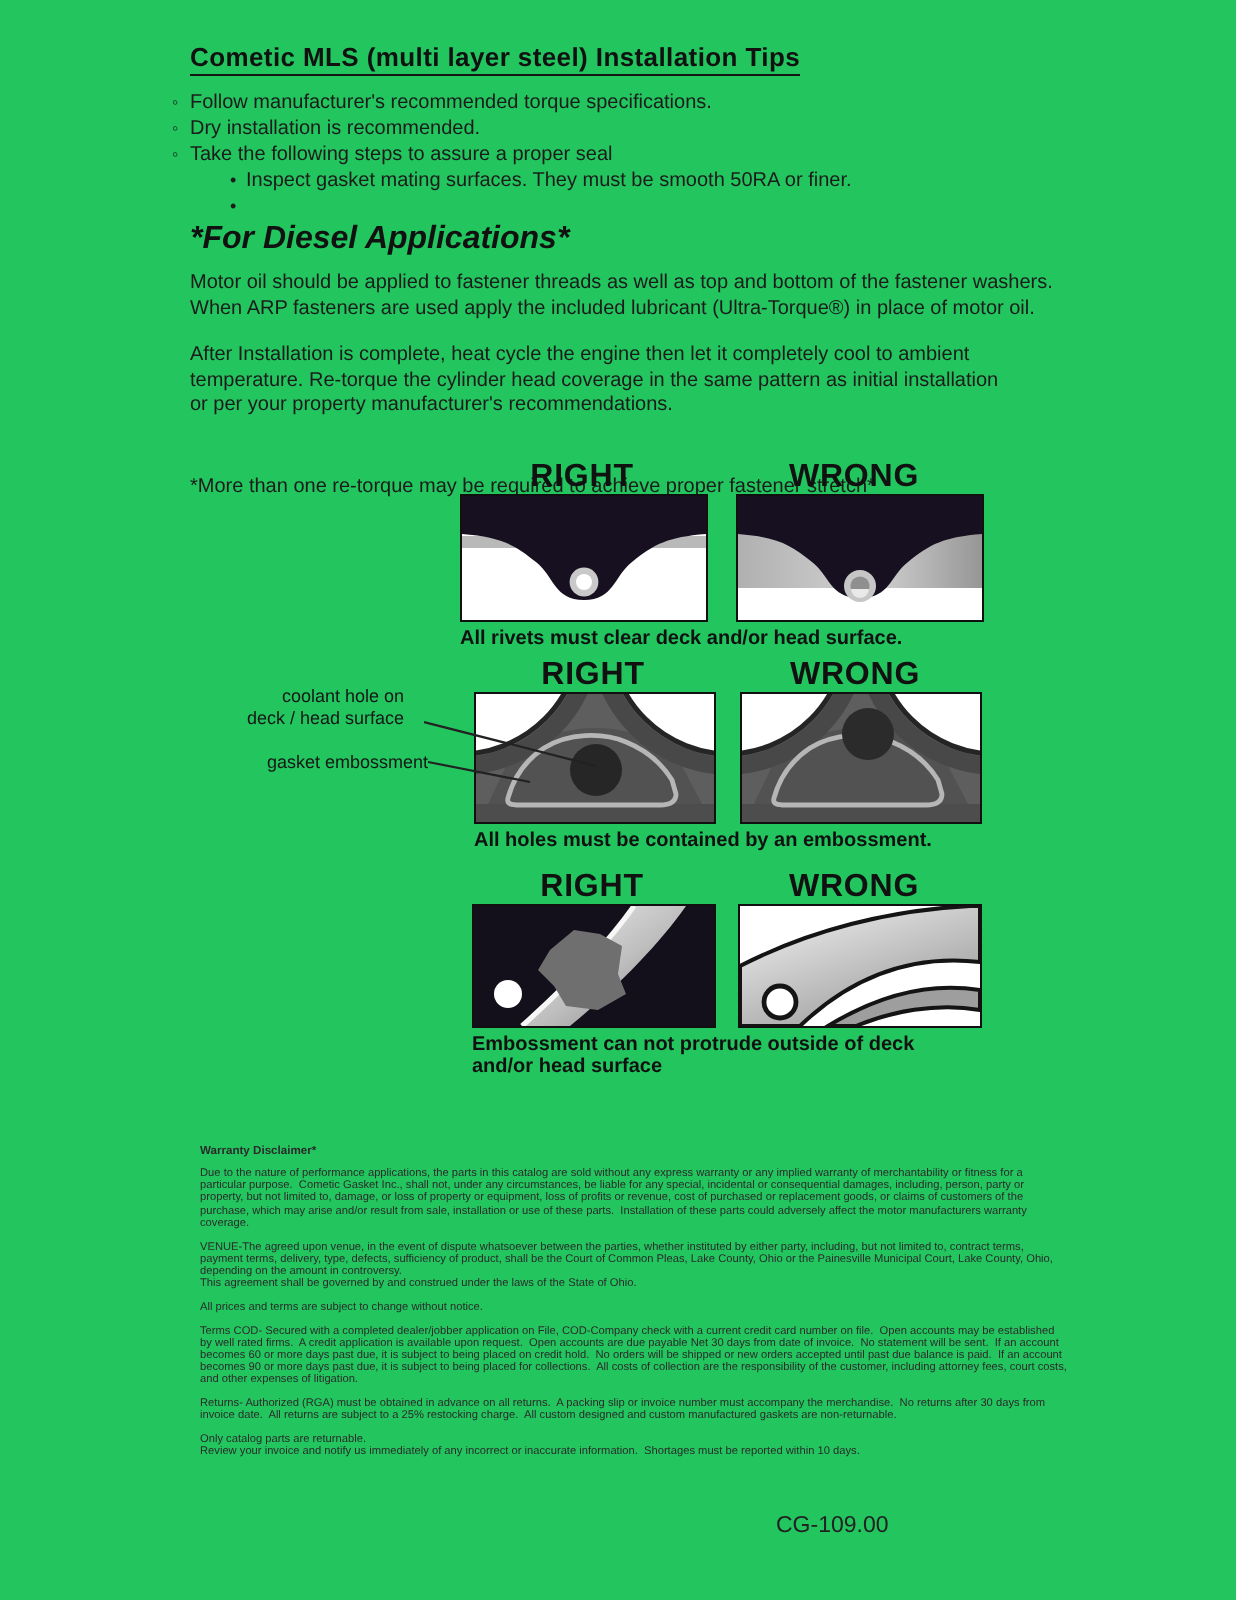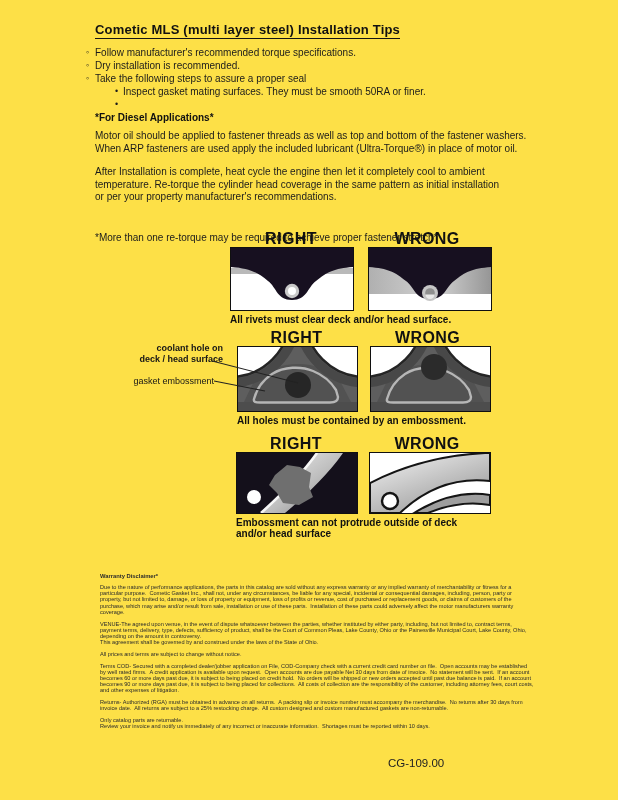--- a/index.html
+++ b/index.html
@@ -1,26 +1,26 @@
 <!DOCTYPE html>
 <html><head>
 <meta charset="utf-8">
 <style>
   html,body{margin:0;padding:0;background:#ffffff;}
-  .page{position:relative;width:618px;height:800px;background:#fde047;overflow:hidden;
+  .page{position:relative;width:618px;height:800px;background:#22c55e;overflow:hidden;
         font-family:"Liberation Sans",sans-serif;color:#1b1b1b;}
   
   .main{position:absolute;left:95px;top:20px;width:470px;}
   .title{display:inline-block;font-size:13px;font-weight:bold;letter-spacing:.2px;
          border-bottom:1.7px solid #141414;padding-bottom:1px;margin:0 0 7px 0;color:#111;}
   .bullet{position:relative;padding-left:8px;margin-left:-8px;font-size:10px;line-height:13px;white-space:nowrap;}
   .bullet .bm{position:absolute;left:-1px;top:0;font-size:9px;line-height:13px;}
   .sub{position:relative;margin-left:20px;padding-left:8px;font-size:10px;line-height:13px;white-space:nowrap;}
   .sub .bm{position:absolute;left:0;top:0;font-size:9px;line-height:13px;}
-  .diesel-heading{font-size:10px;font-weight:bold;margin:14px 0 7px 0;color:#111;}
+  .diesel-heading{font-size:16px;font-weight:bold;margin:14px 0 7px 0;color:#111;font-style:italic;}
   .para{margin:0 0 11px 0;}
   .pline{font-size:10px;line-height:12.5px;white-space:nowrap;}
   .note{font-size:10px;line-height:12.5px;margin-top:28px;white-space:nowrap;}
   
   .figure{position:absolute;}
   .fig-labels{display:flex;}
   .fig-labels span{display:block;text-align:center;font-size:16px;font-weight:600;
                    letter-spacing:.4px;line-height:15px;color:#111;}
   .fig-boxes{display:flex;margin-top:1px;}
   .fig-box{border:1.6px solid #101010;line-height:0;background:#fff;}
@@ -146,21 +146,21 @@
           <circle cx="-8" cy="-30" r="60" fill="#ffffff" stroke="#252525" stroke-width="2.5"></circle>
           <circle cx="127" cy="-30" r="60" fill="#ffffff" stroke="#252525" stroke-width="2.5"></circle>
           <path d="M16,52 C19,41 25,33 34,27 C46,19.5 63,19 75,24 C85,28 93,35 98,43 L100,50 C100,54 97,55.5 92,55.5 L22,55.5 C17.5,55.5 15.2,55 16,52 Z" fill="none" stroke="#b6b6b6" stroke-width="2.4" stroke-linejoin="round"></path>
           <circle cx="63" cy="20" r="13" fill="#2b2b2b"></circle>
         </svg>
       </div>
     </div>
     <div class="fig-caption">All holes must be contained by an embossment.</div>
   </div>
 
-  <div class="ann" style="left:133px;top:343px;width:90px;font-weight:bold;">
+  <div class="ann" style="left:112px;top:343px;width:90px;">
     <div>coolant hole on</div>
     <div>deck / head surface</div>
   </div>
   <div class="ann" style="left:120px;top:376px;width:94px;">
     <div>gasket embossment</div>
   </div>
   <svg class="leader" style="left:212px;top:352px;" width="95" height="45" viewBox="0 0 95 45">
     <line x1="0" y1="9" x2="86" y2="31" stroke="#222222" stroke-width="1.1"></line>
     <line x1="2" y1="29" x2="53" y2="39" stroke="#222222" stroke-width="1.1"></line>
   </svg>

